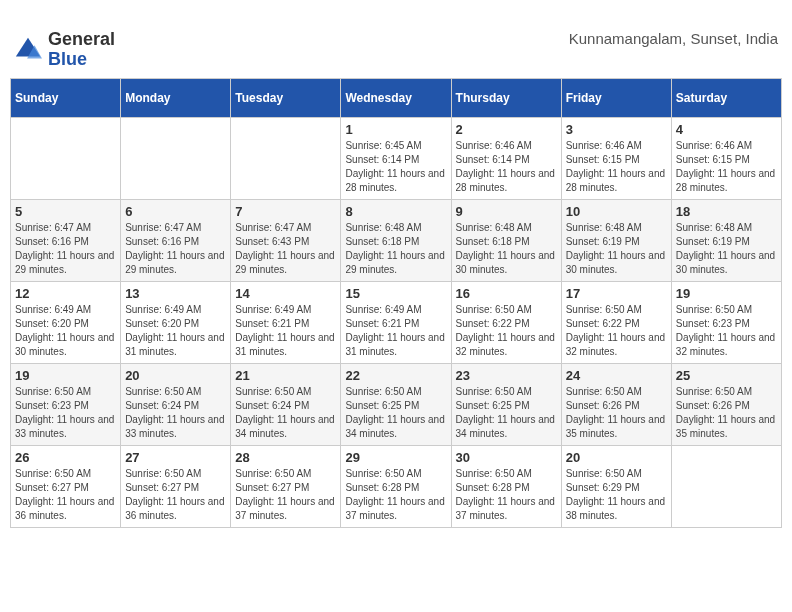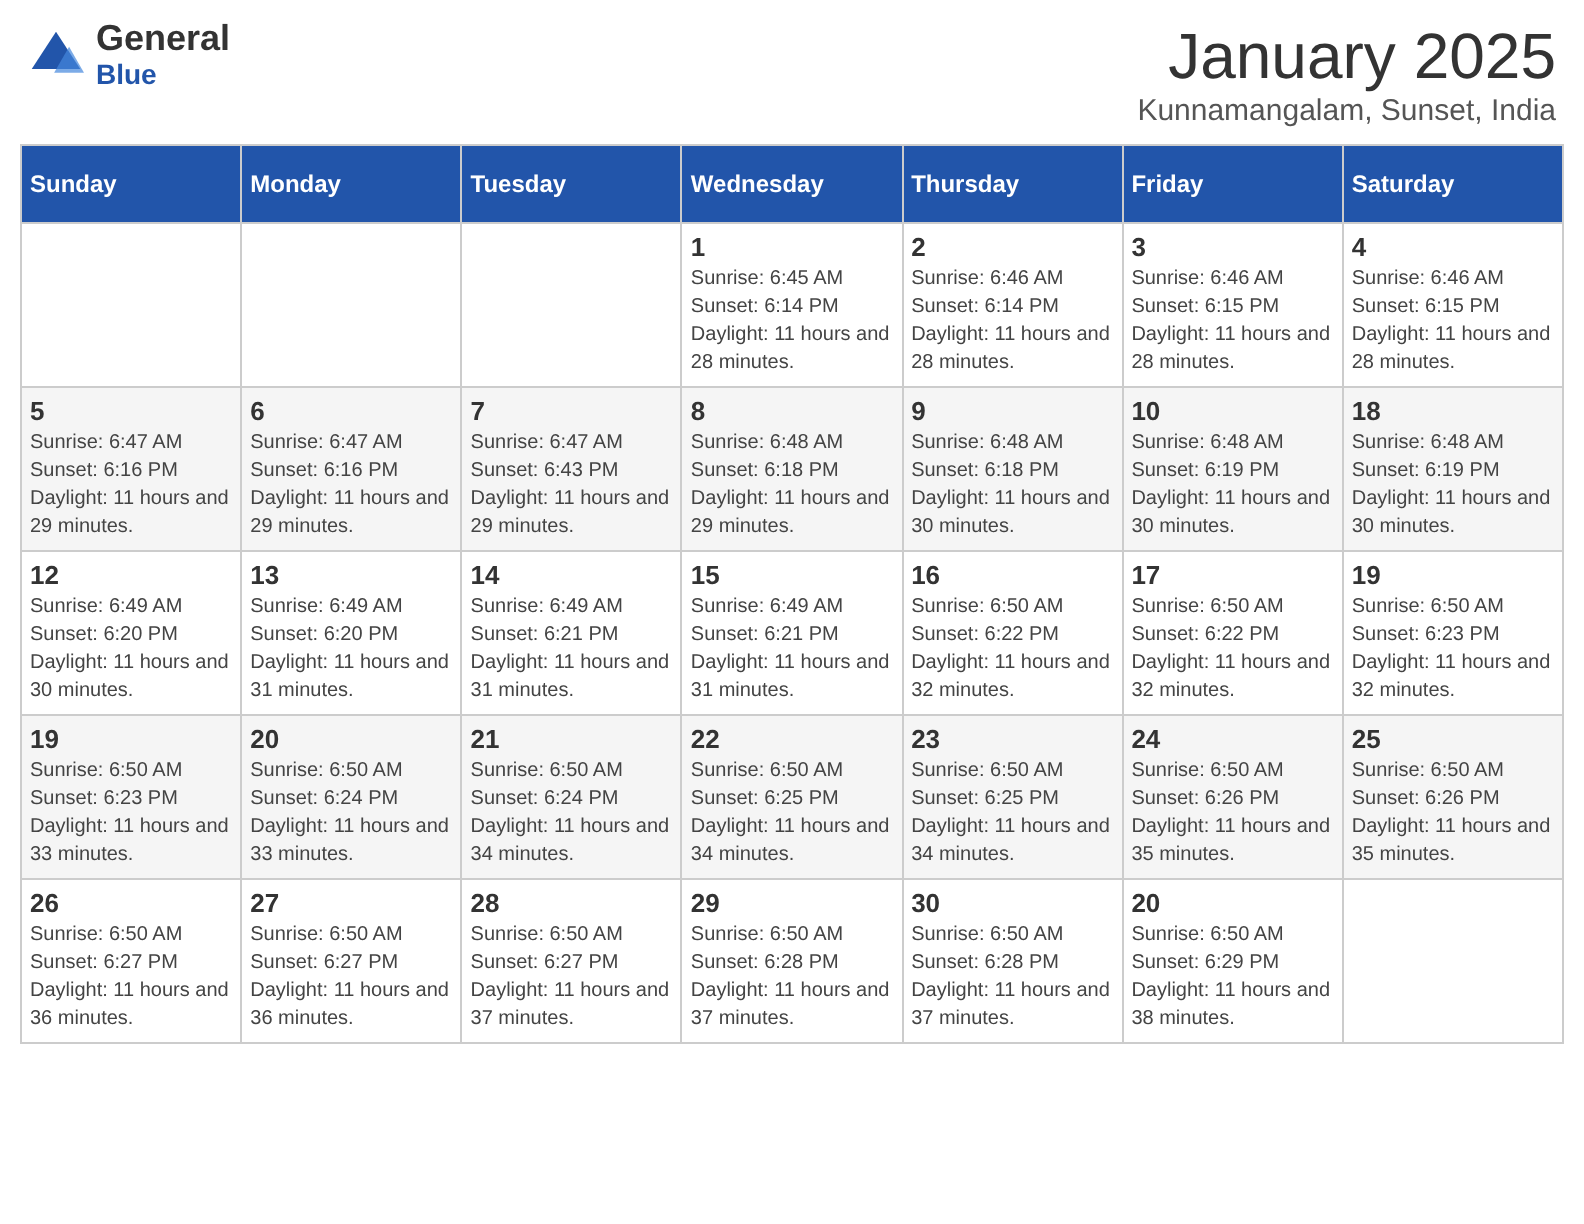--- a/index.html
+++ b/index.html
@@ -9,38 +9,39 @@
       width: 792px;
       min-height: 612px;
       padding: 10px;
     }
     .header {
       display: flex;
       justify-content: space-between;
       align-items: flex-start;
       margin-bottom: 8px;
       padding: 0 4px;
+      margin-top: 20px;
     }
     .logo {
       display: flex;
       align-items: center;
       gap: 2px;
     }
     .logo-text {
       display: flex;
       flex-direction: column;
       line-height: 1.1;
     }
     .logo-general {
       font-size: 18px;
       font-weight: bold;
       color: #333;
     }
     .logo-blue {
-      font-size: 14px;
+      font-size: 18px;
       font-weight: bold;
       color: #2255aa;
     }
     .logo-icon {
       width: 28px;
       height: 28px;
       margin-right: 4px;
     }
     .title-section {
       text-align: right;
@@ -103,21 +104,20 @@
     <svg class="logo-icon" viewBox="0 0 30 30">
       <polygon points="15,2 28,22 2,22" fill="#2255aa"></polygon>
       <polygon points="22,10 30,24 14,24" fill="#4488dd" opacity="0.7"></polygon>
     </svg>
     <div class="logo-text">
       <span class="logo-general">General</span>
       <span class="logo-blue">Blue</span>
     </div>
   </div>
   <div class="title-section">
-    <div class="month-title">January 2025</div>
     <div class="location-title">Kunnamangalam, Sunset, India</div>
   </div>
 </div>
 
 <table class="calendar">
   <thead>
     <tr>
     <th>Sunday</th>
         <th>Monday</th>
         <th>Tuesday</th>

